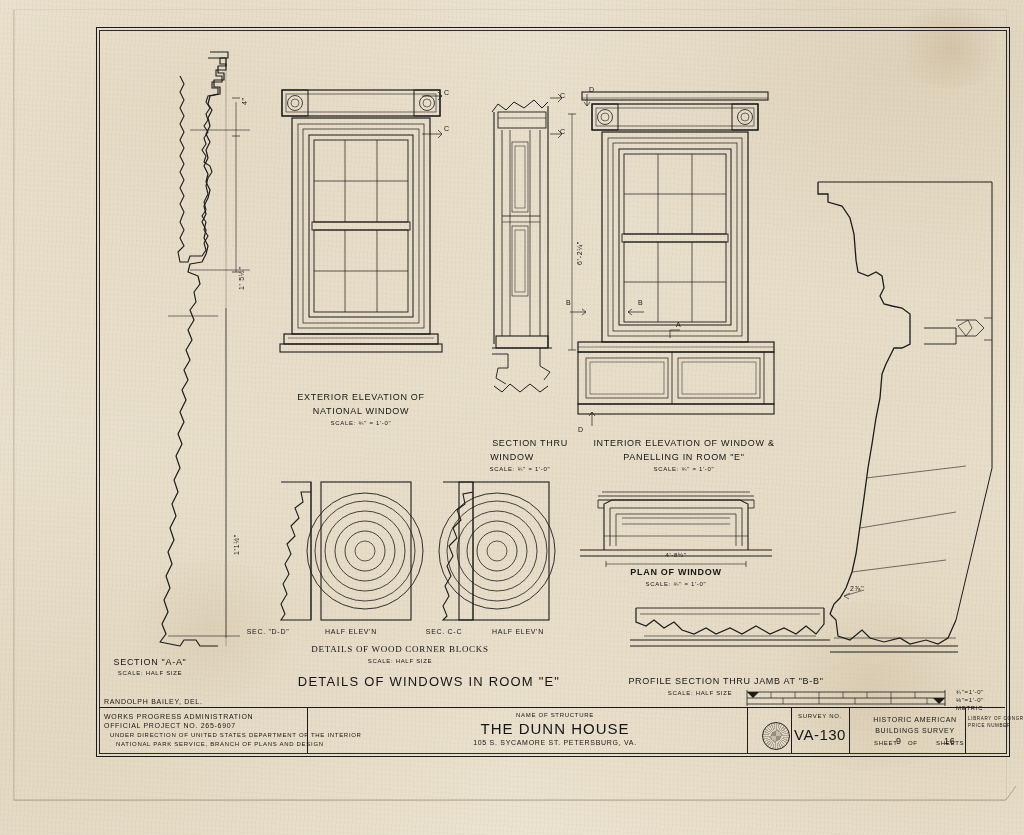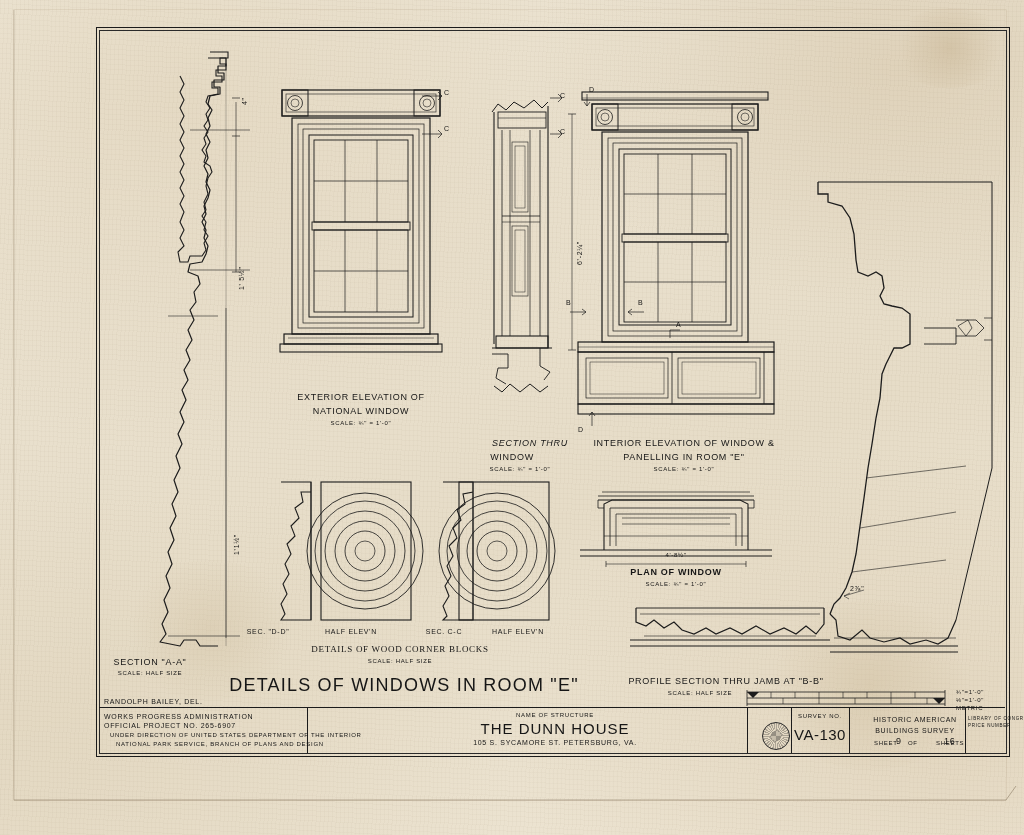--- a/index.html
+++ b/index.html
@@ -70,21 +70,21 @@
     white-space: nowrap;
     text-align: center;
     transform: translateX(-50%);
     line-height: 1.35;
   }
   .lbl.l { transform: none; text-align: left; }
   .t9 { font-size: 9px; }
   .t7 { font-size: 7px; }
   .t6 { font-size: 6px; }
   .t11 { font-size: 15px; }
-  .t13 { font-size: 18px; }
+  .t13 { font-size: 13px; margin-left: 25px; }
   .t15 { font-size: 15px; }
   .vert {
     transform: rotate(-90deg);
     transform-origin: left top;
     white-space: nowrap;
   }
   
   #titleblock {
     position: absolute;
     left: 99px; top: 707px;
@@ -258,21 +258,21 @@
   </svg>
   <div class="lbl t7 l" style="left:560px; top:91px;">C</div>
   <div class="lbl t7 l" style="left:560px; top:127px;">C</div>
 
   <div class="lbl t7 vert" style="left:575px; top:265px;">6'-2¼"</div>
   <svg class="ink" style="left:566px;top:110px;width:14px;height:250px;">
     <path d="M6 4 L6 240" stroke="#242424" stroke-width="0.6" fill="none"></path>
     <path d="M2 4 L10 4 M2 240 L10 240" stroke="#242424" stroke-width="0.7" fill="none"></path>
   </svg>
 
-  <div class="lbl t9" style="left:530px; top:437px;font-style:italic;">SECTION  THRU</div>
+  <div class="lbl t9" style="left:530px; top:437px;">SECTION  THRU</div>
   <div class="lbl t9" style="left:512px; top:451px;text-align:right;">WINDOW</div>
   <div class="lbl t6" style="left:520px; top:465px;">SCALE: ¾" = 1'-0"</div>
 
   <svg class="ink" style="left:578px;top:86px;width:200px;height:330px;">
     <g stroke="#1c1c1c" fill="none">
 
       <rect x="4" y="6" width="186" height="8" stroke-width="1.1"></rect>
       <path d="M4 12 L190 12" stroke-width="0.5"></path>
 
       <rect x="14" y="18" width="166" height="26" stroke-width="1.2"></rect>

